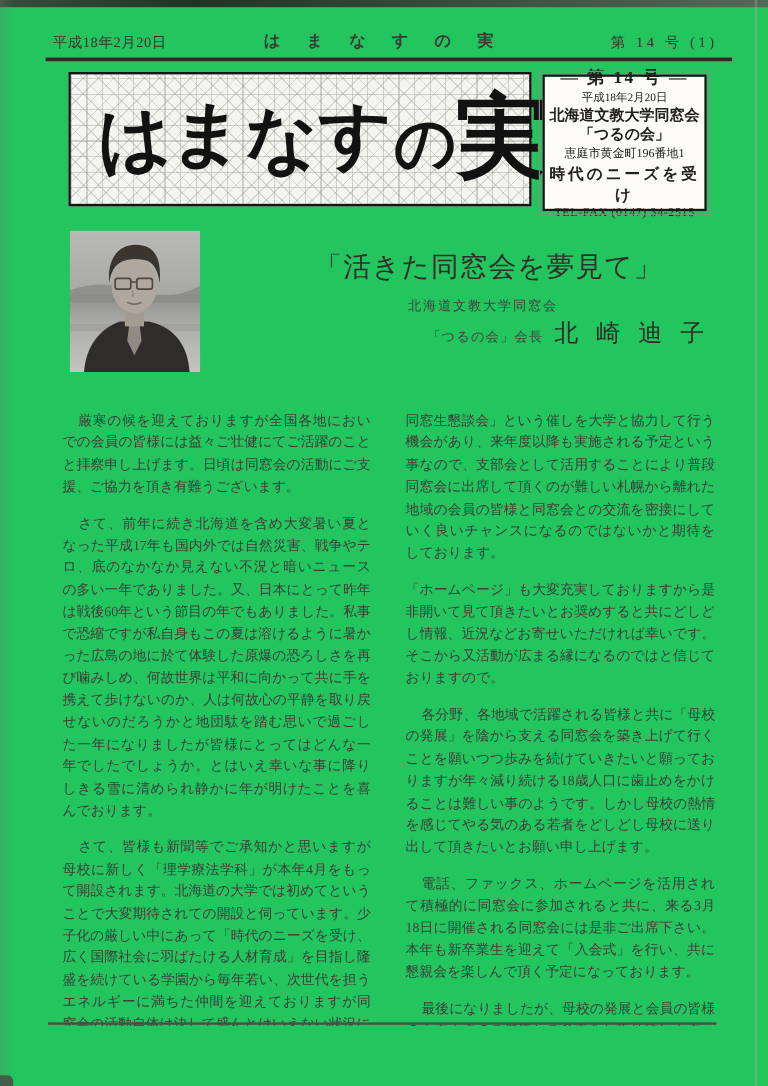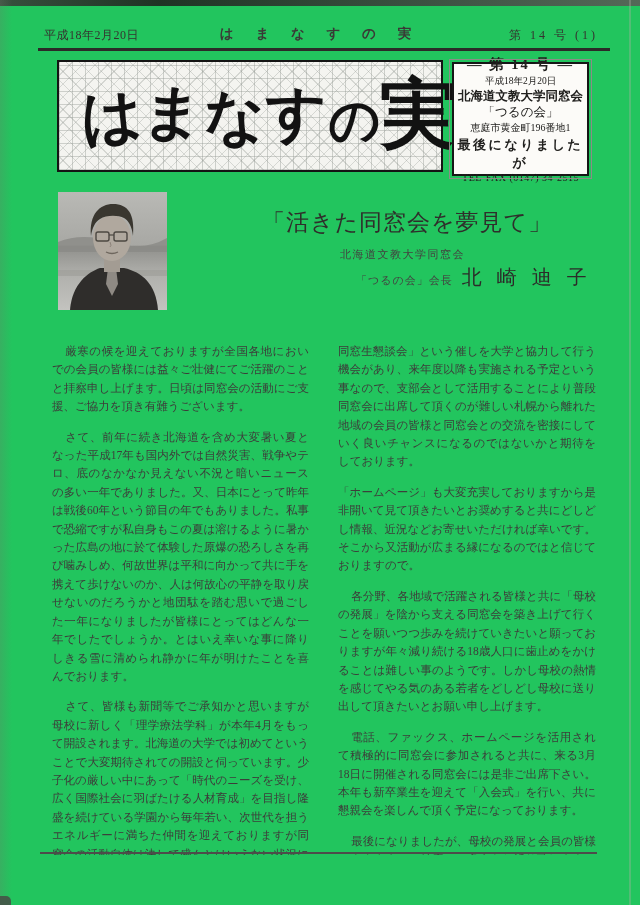--- a/index.html
+++ b/index.html
@@ -48,21 +48,21 @@
   .infobox{
     position:absolute;left:452px;top:62px;width:137px;height:114px;
     border:2.5px solid #161616;outline:1px solid #8c8c86;outline-offset:2px;
     box-sizing:border-box;background:#fcfbf8;
     display:flex;flex-direction:column;justify-content:center;
     text-align:center;color:#21201e;
   }
   .infobox .issue{font-size:14.5px;font-weight:700;letter-spacing:2px;margin-bottom:1px;}
   .infobox .date{font-size:9.5px;margin-bottom:1px;}
   .infobox .org1{font-size:12.5px;font-weight:700;line-height:1.25;}
-  .infobox .org2{font-size:12.5px;font-weight:400;line-height:1.25;margin-bottom:0;}
+  .infobox .org2{font-size:12.5px;font-weight:700;line-height:1.25;margin-bottom:0;}
   .infobox .addr{font-size:10px;margin-bottom:1px;}
   .infobox .loc{font-size:13px;font-weight:700;letter-spacing:2.5px;}
   .infobox .tel{font-size:10px;letter-spacing:.5px;}
   
   .photo{position:absolute;left:58px;top:192px;width:109px;height:118px;overflow:hidden;}
   
   .headline{position:absolute;left:262px;top:207px;font-size:23px;letter-spacing:1px;color:#2f2e2b;}
   .byline-org{position:absolute;left:340px;top:247px;font-size:11px;letter-spacing:1.5px;color:#434240;}
   .byline{position:absolute;left:356px;top:264px;display:flex;align-items:baseline;gap:9px;}
   .byline .title{font-size:11px;color:#434240;letter-spacing:1px;}
@@ -100,21 +100,21 @@
     <span class="ch">の</span>
     <span class="ch">実</span>
   </div>
 
   <div class="infobox">
     <div class="issue">― 第 14 号 ―</div>
     <div class="date">平成18年2月20日</div>
     <div class="org1">北海道文教大学同窓会</div>
     <div class="org2">「つるの会」</div>
     <div class="addr">恵庭市黄金町196番地1</div>
-    <div class="loc">最後になりましたが</div>
+    <div class="loc">時代のニーズを受け</div>
     <div class="tel">TEL-FAX (0147) 34-2515</div>
   </div>
 
   <div class="photo">
     <svg width="109" height="118" viewBox="0 0 109 118" xmlns="http://www.w3.org/2000/svg">
       <defs>
         <linearGradient id="sky" x1="0" y1="0" x2="0" y2="1">
           <stop offset="0" stop-color="#b9b9b5"></stop>
           <stop offset="0.45" stop-color="#a8a8a4"></stop>
           <stop offset="0.46" stop-color="#8f8f8b"></stop>

